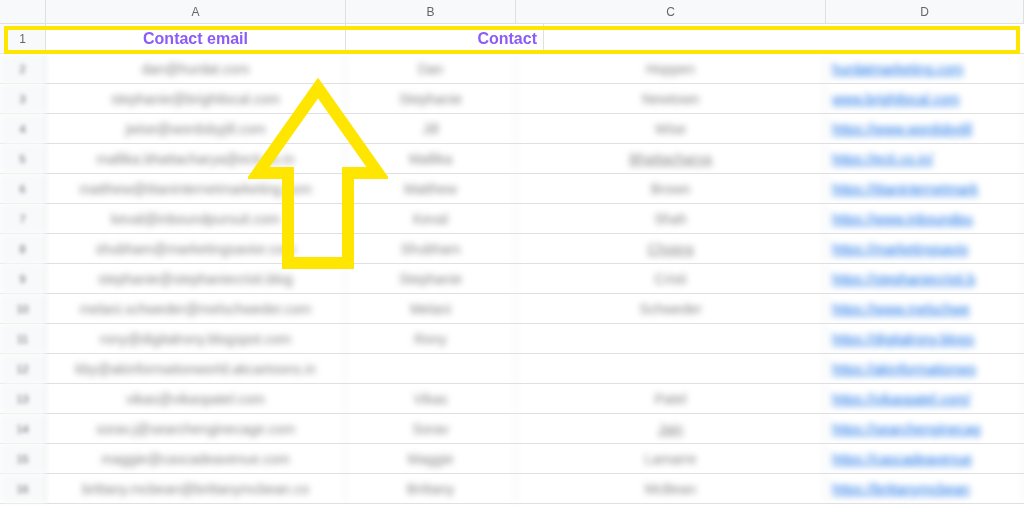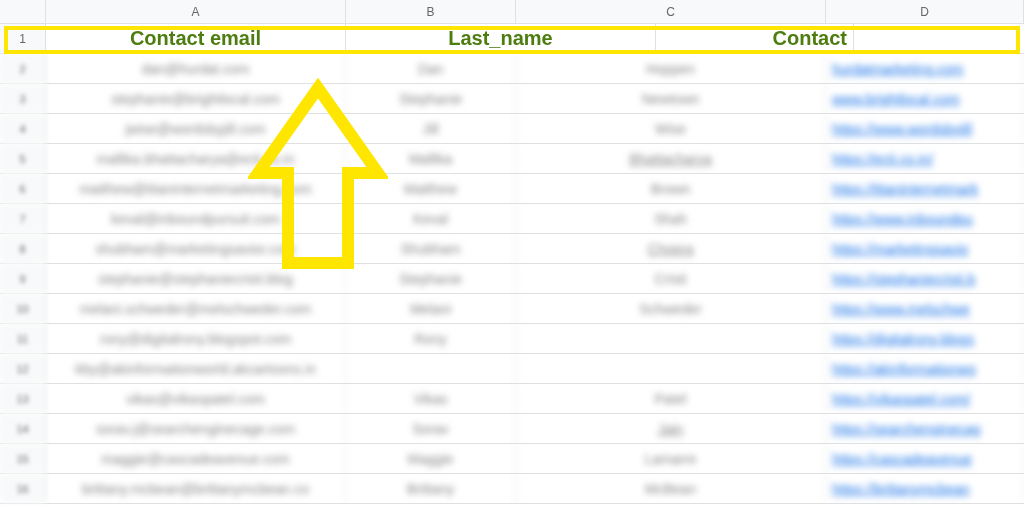--- a/index.html
+++ b/index.html
@@ -70,22 +70,22 @@
     justify-content: center;
     padding: 0 6px;
     white-space: nowrap;
     flex-shrink: 0;
     font-size: 14px;
     color: #333;
     overflow: hidden;
   }
   .header-row .cell {
     font-weight: bold;
-    font-size: 20px;
-    color: #4d7c0f;
+    font-size: 16px;
+    color: #8b5cf6;
   }
   .blurred .cell {
     filter: blur(3px);
     color: #888;
   }
   .blurred .cell.link {
     color: #1a73e8;
     text-decoration: underline;
   }
   .cell.colD {
@@ -121,21 +121,20 @@
     <div class="corner"></div>
     <div class="col-header colA">A</div>
     <div class="col-header colB">B</div>
     <div class="col-header colC">C</div>
     <div class="col-header colD">D</div>
   </div>
 
   <div class="row header-row">
     <div class="row-num sharp">1</div>
     <div class="cell colA">Contact email</div>
-    <div class="cell colC">Last_name</div>
     <div class="cell colD" style="justify-content:flex-end;">Contact</div>
   </div>
 
   <div id="data-rows">
       <div class="row blurred">
         <div class="row-num">2</div>
         <div class="cell colA">dan@hurdat.com</div>
         <div class="cell colB">Dan</div>
         <div class="cell colC">Hoppen</div>
         <div class="cell colD link">hurdatmarketing.com</div>

